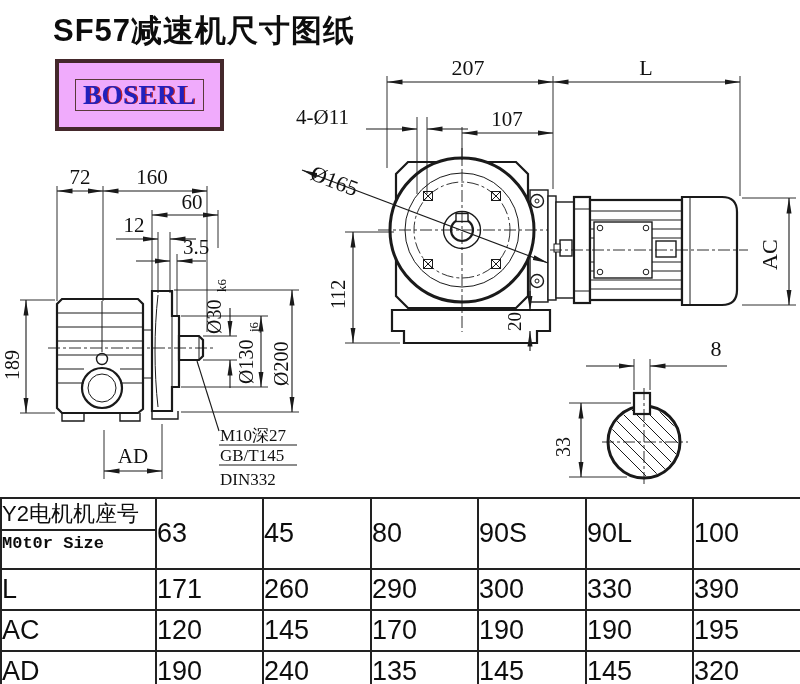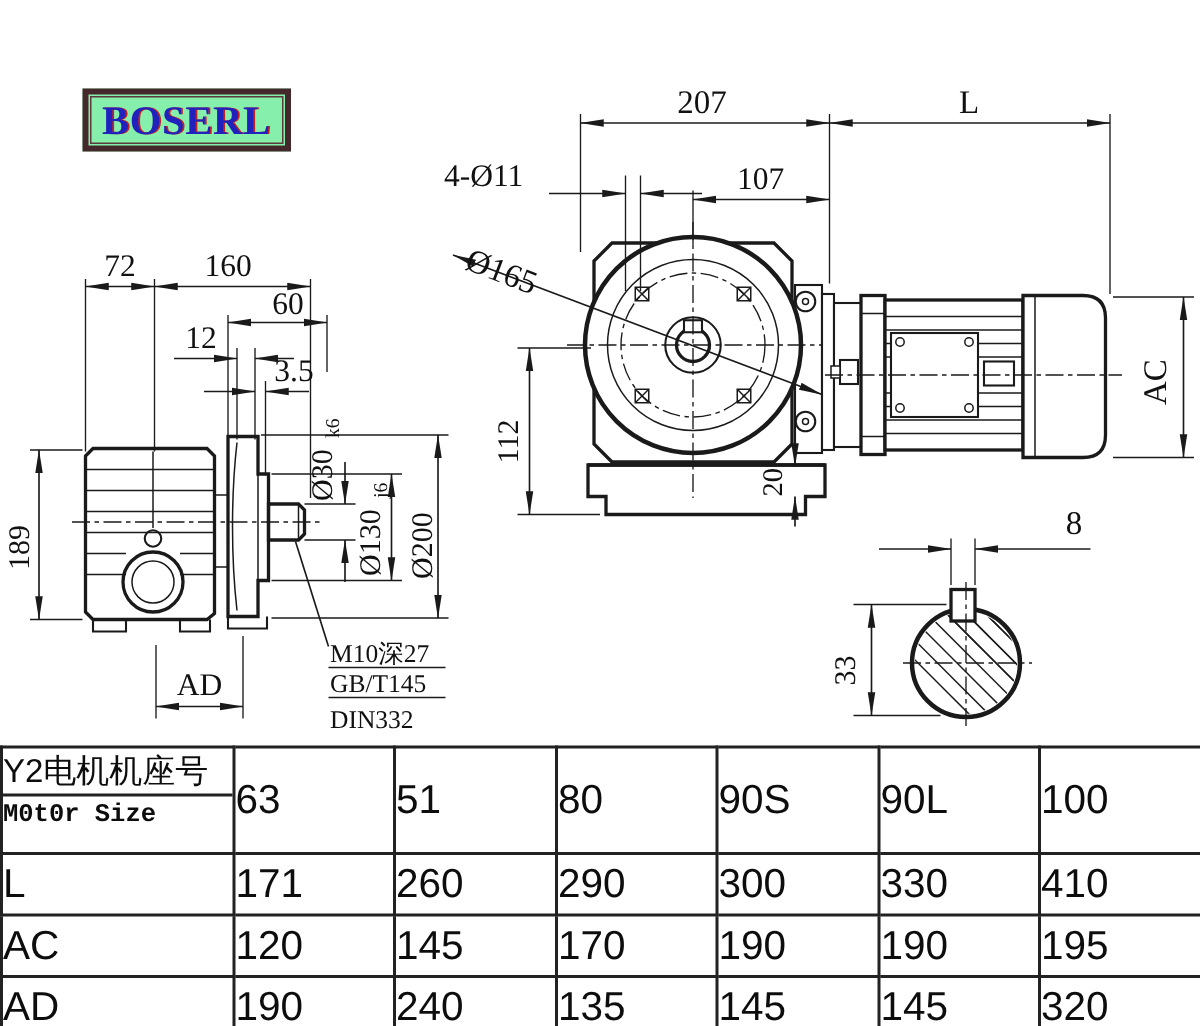--- a/index.html
+++ b/index.html
@@ -1,21 +1,21 @@
 <!DOCTYPE html>
 <html><head>
 <meta charset="utf-8">
 <style>
   html,body{margin:0;padding:0;background:#fff;}
   #stage{position:relative;width:800px;height:684px;background:#fff;overflow:hidden;
          font-family:"Liberation Sans",sans-serif;color:#111;}
   
   #title{position:absolute;left:53px;top:10px;font-size:31px;font-weight:bold;
          letter-spacing:1px;color:#0d0d0d;font-family:"Liberation Sans",sans-serif;}
-  #logo{position:absolute;left:55px;top:59px;border:4px solid #44282b;background:#86efac;padding:1px;}
+  #logo{position:absolute;left:55px;top:59px;border:4px solid #44282b;background:#f0abfc;padding:16px;}
   #logo .inner{border:1px solid #5a3a3a;padding:0 7px;}
   #logo .txt{font-family:"Liberation Serif",serif;font-weight:bold;font-size:27px;
              color:#2121bd;text-shadow:1.2px 0 0 #c42222;letter-spacing:0.5px;line-height:30px;}
   
   #draw{position:absolute;left:0;top:0;}
   .o2{stroke:#1a1a1a;stroke-width:2.2;fill:none}
   .o3{stroke:#1a1a1a;stroke-width:3;fill:none}
   .t1{stroke:#1a1a1a;stroke-width:1;fill:none}
   .t14{stroke:#1a1a1a;stroke-width:1.4;fill:none}
   .d{stroke:#1a1a1a;stroke-width:1.1;fill:none}
@@ -33,20 +33,21 @@
   #spec tr.hd{height:58px}
   #spec tr.rw{height:41px}
   .hdr-cn{height:30px;line-height:30px;border-bottom:2px solid #222;font-size:22px;}
   .hdr-en{height:37px;line-height:26px;font-family:"Liberation Mono",monospace;font-size:17px;font-weight:bold;}
 </style>
 </head>
 <body>
 
 <div id="stage">
 
+  <div id="title">SF57减速机尺寸图纸</div>
 
   <div id="logo">
     <div class="inner">
       <span class="txt">BOSERL</span>
     </div>
   </div>
 
   <svg id="draw" width="800" height="497" viewBox="0 0 800 497">
     <defs>
       <marker id="arr" viewBox="0 0 16 6" refX="15.5" refY="3" markerWidth="16" markerHeight="6" orient="auto-start-reverse" markerUnits="userSpaceOnUse">
@@ -286,34 +287,34 @@
         <col style="width:107px">
         <col style="width:108px">
     </colgroup>
     <tbody>
         <tr class="hd">
       <td>
         <div class="hdr-cn">Y2电机机座号</div>
         <div class="hdr-en">M0t0r Size</div>
       </td>
       <td>63</td>
-      <td>51</td>
+      <td>45</td>
       <td>80</td>
       <td>90S</td>
       <td>90L</td>
       <td>100</td>
     </tr>
     <tr class="rw">
       <td>L</td>
       <td>171</td>
       <td>260</td>
       <td>290</td>
       <td>300</td>
       <td>330</td>
-      <td>410</td>
+      <td>390</td>
     </tr>
     <tr class="rw">
       <td>AC</td>
       <td>120</td>
       <td>145</td>
       <td>170</td>
       <td>190</td>
       <td>190</td>
       <td>195</td>
     </tr>

